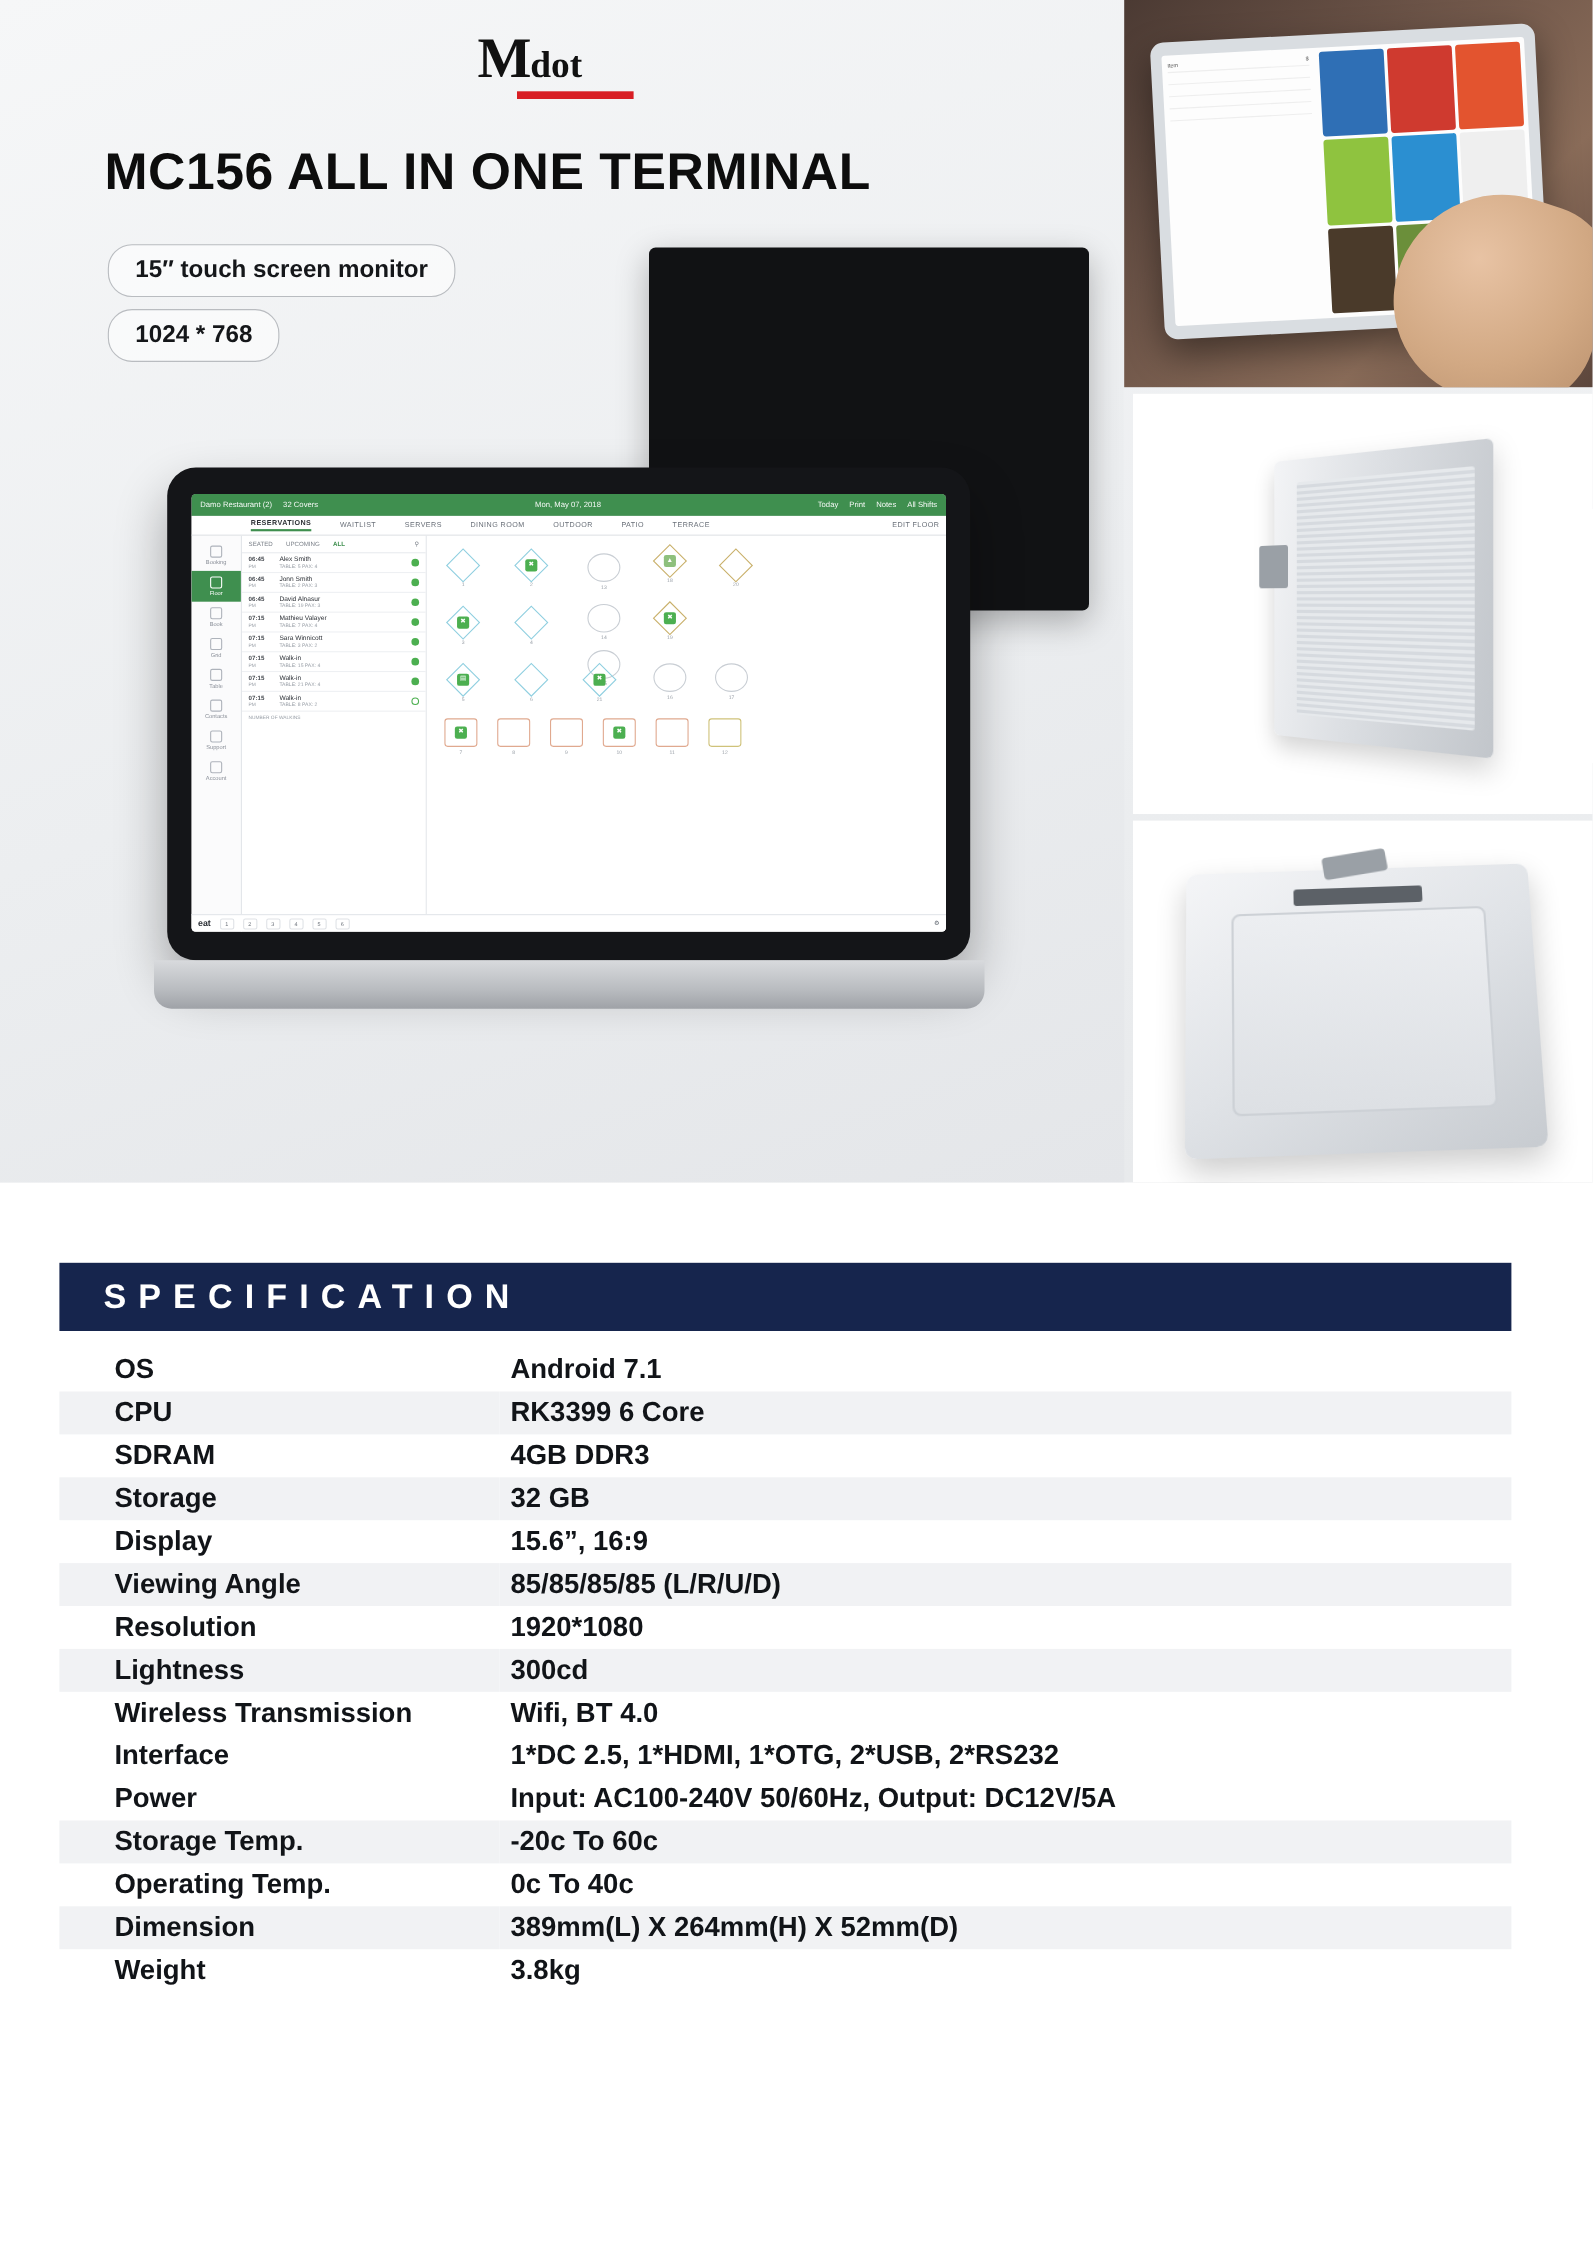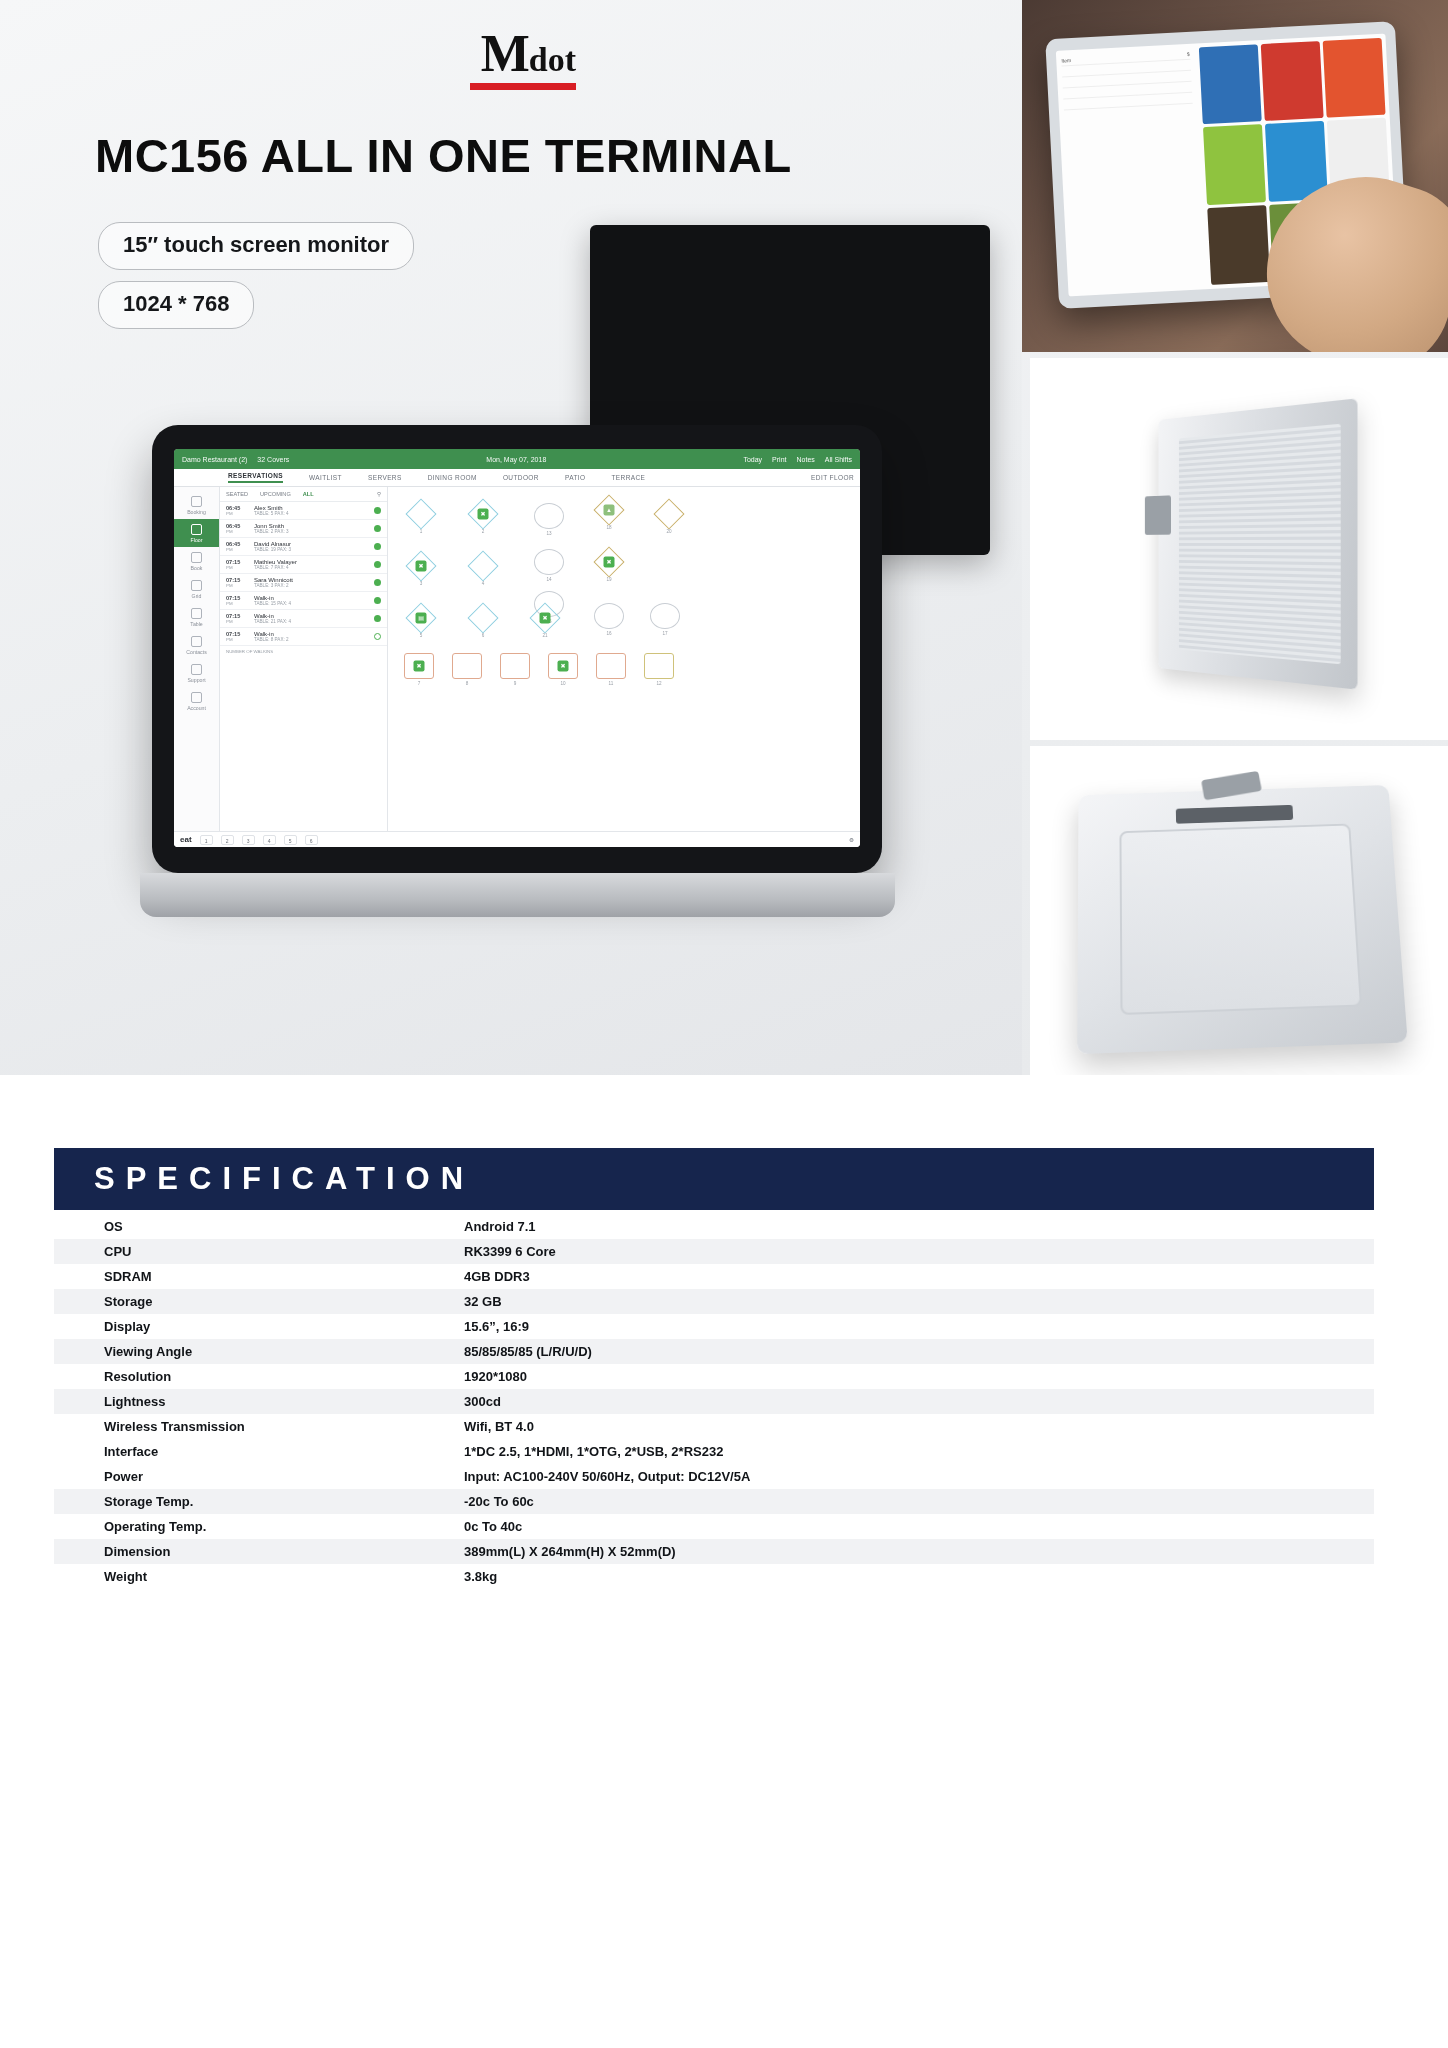--- a/index.html
+++ b/index.html
@@ -24,21 +24,21 @@
   .hero-left {
     position: absolute;
     left: 0; top: 0;
     width: 1022px; height: 1075px;
     background: linear-gradient(160deg, #f6f7f8 0%, #eceef0 55%, #e4e6e9 100%);
   }
 
   .logo {
     position: absolute;
     right: 872px; top: 28px;
-    text-align: right;
+    text-align: left;
   }
   .logo-text {
     font-family: "Liberation Serif", serif;
     font-weight: bold;
     font-size: 52px;
     letter-spacing: -1px;
     color: #111;
     line-height: 1;
     display: block;
   }
@@ -299,22 +299,22 @@
     height: 62px;
     display: flex; align-items: center;
     padding-left: 40px;
     font-size: 31px;
     font-weight: bold;
     letter-spacing: 11px;
   }
   table.spec {
     width: 100%;
     border-collapse: collapse;
-    margin-top: 4px;
-    font-size: 13px;
+    margin-top: 16px;
+    font-size: 25px;
   }
   table.spec td {
     padding: 5px 0 5px 0;
     color: #111418;
     font-weight: bold;
     vertical-align: middle;
   }
   table.spec td.k { width: 400px; padding-left: 50px; }
   table.spec tr.alt { background: #f1f2f4; }
   table.spec td.v { padding-left: 10px; }

